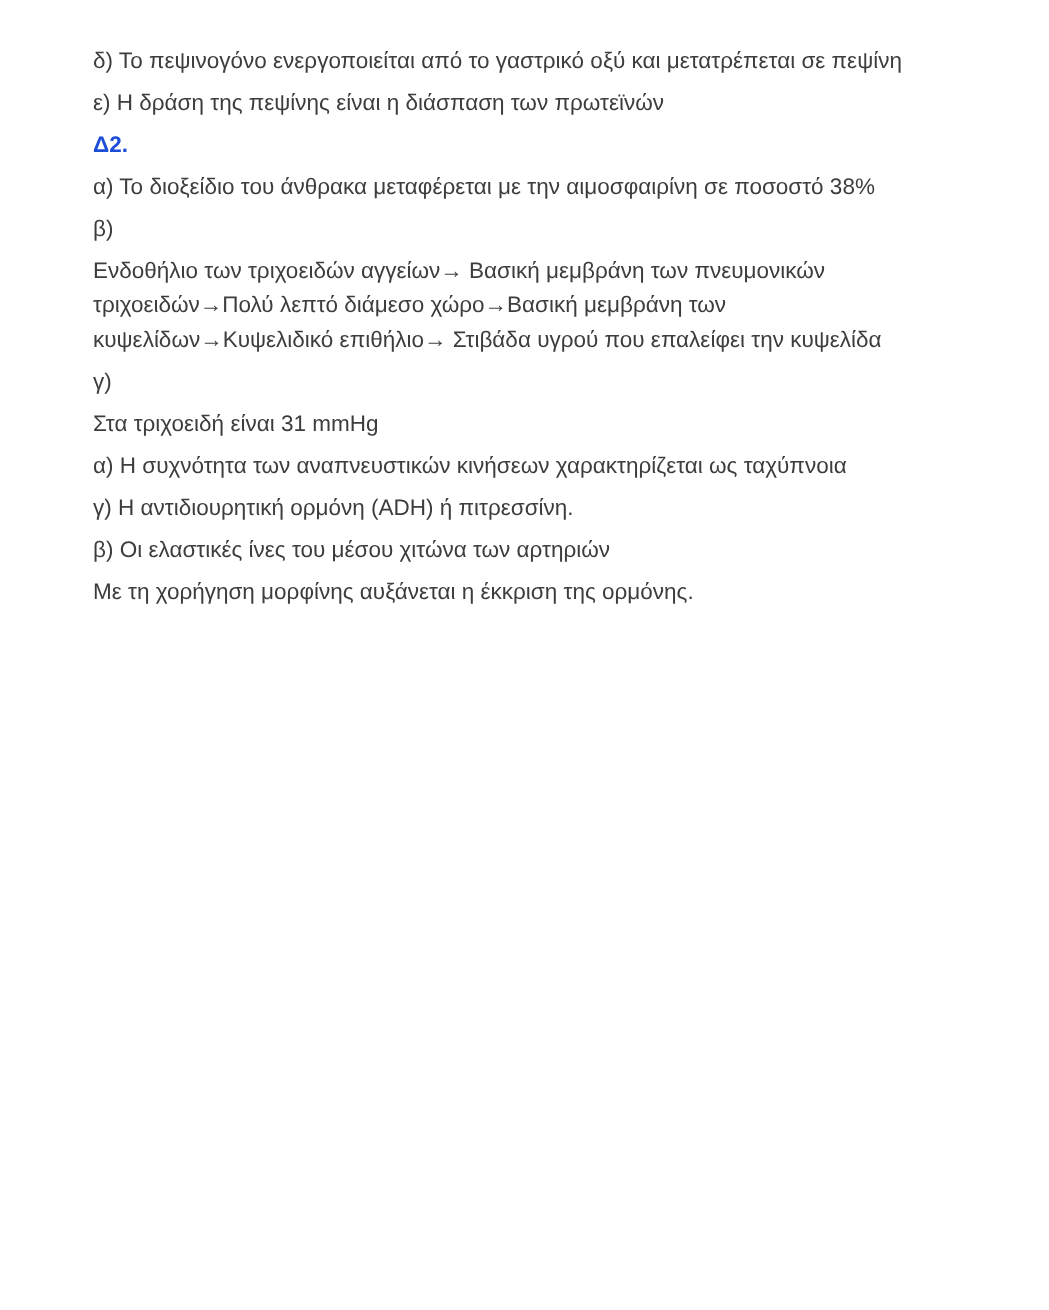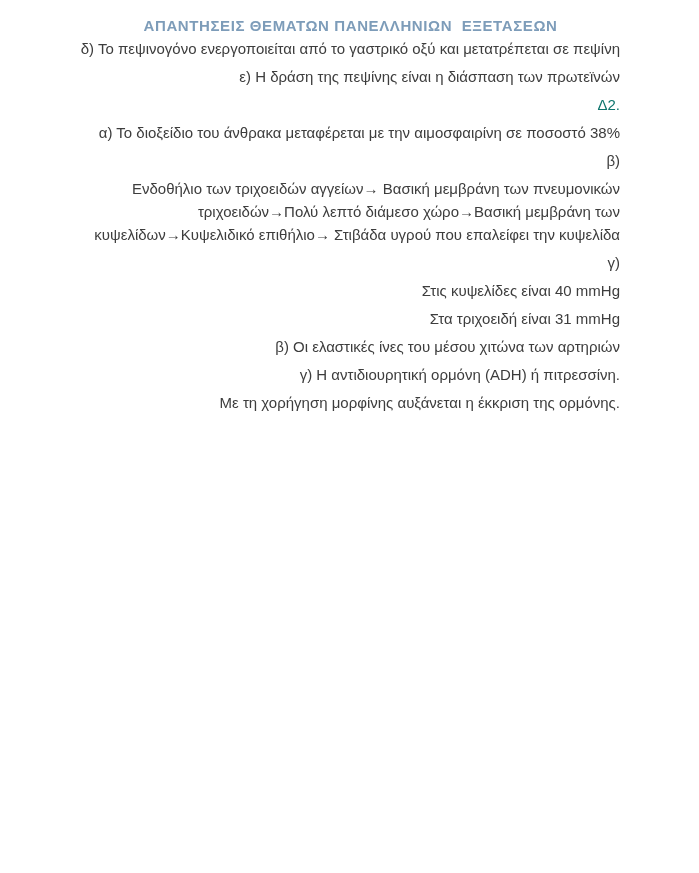--- a/index.html
+++ b/index.html
@@ -26,51 +26,50 @@
     color: #7d9cb9;
     font-size: 15px;
     font-weight: bold;
     letter-spacing: 0.6px;
     white-space: pre;
     margin: 0 0 0 -20px;  
     padding: 2px 0 0 0;
     line-height: 23px;
   }
   .doc-body {
+    margin-top: 17px;
     max-width: 558px;
-    text-align: right;
   }
   .block {
     margin: 0 0 5px 0;
     font-size: 15px;
     line-height: 23px;
     max-width: 558px;
   }
   .para {
     font-weight: normal;
     color: #3d3d3d;
   }
   .heading {
-    font-weight: normal;
-    color: #0f766e;
+    font-weight: bold;
+    color: #1d4ed8;
   }
 </style>
 </head>
 <body>
 
 <div class="page">
-  <h1 class="doc-title">ΑΠΑΝΤΗΣΕΙΣ ΘΕΜΑΤΩΝ ΠΑΝΕΛΛΗΝΙΩΝ  ΕΞΕΤΑΣΕΩΝ</h1>
 
   <div class="doc-body">
       <p class="block para">δ) Το πεψινογόνο ενεργοποιείται από το γαστρικό οξύ και μετατρέπεται σε πεψίνη</p>
       <p class="block para">ε) Η δράση της πεψίνης είναι η διάσπαση των πρωτεϊνών</p>
       <p class="block heading">Δ2.</p>
       <p class="block para">α) Το διοξείδιο του άνθρακα μεταφέρεται με την αιμοσφαιρίνη σε ποσοστό 38%</p>
       <p class="block para">β)</p>
       <p class="block para">Ενδοθήλιο των τριχοειδών αγγείων→ Βασική μεμβράνη των πνευμονικών τριχοειδών→Πολύ λεπτό διάμεσο χώρο→Βασική μεμβράνη των κυψελίδων→Κυψελιδικό επιθήλιο→ Στιβάδα υγρού που επαλείφει την κυψελίδα</p>
       <p class="block para">γ)</p>
-      <p class="block para">Στις κυψελίδες είναι 40 mmHg</p>
       <p class="block para">Στα τριχοειδή είναι 31 mmHg</p>
+      <p class="block para">α) Η συχνότητα των αναπνευστικών κινήσεων χαρακτηρίζεται ως ταχύπνοια</p>
+      <p class="block para">γ) Η αντιδιουρητική ορμόνη (ADH) ή πιτρεσσίνη.</p>
       <p class="block para">β) Οι ελαστικές ίνες του μέσου χιτώνα των αρτηριών</p>
-      <p class="block para">γ) Η αντιδιουρητική ορμόνη (ADH) ή πιτρεσσίνη.</p>
       <p class="block para">Με τη χορήγηση μορφίνης αυξάνεται η έκκριση της ορμόνης.</p>
     </div>
 </div>
 
 </body></html>

